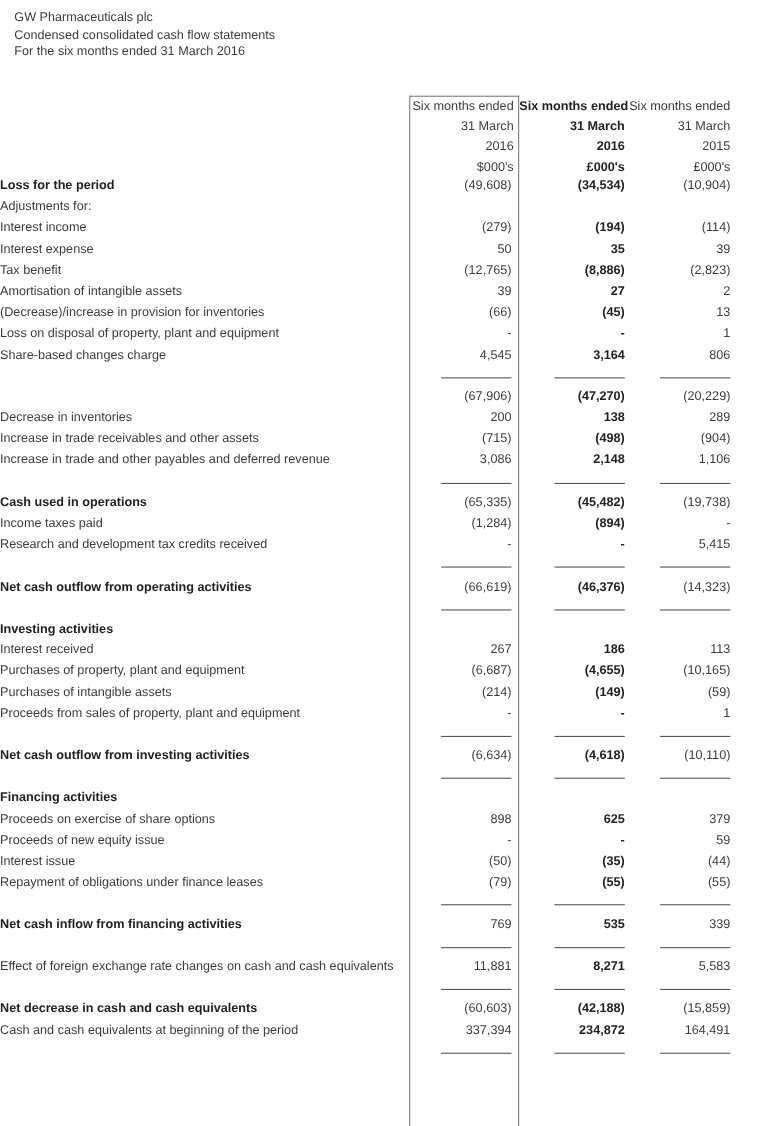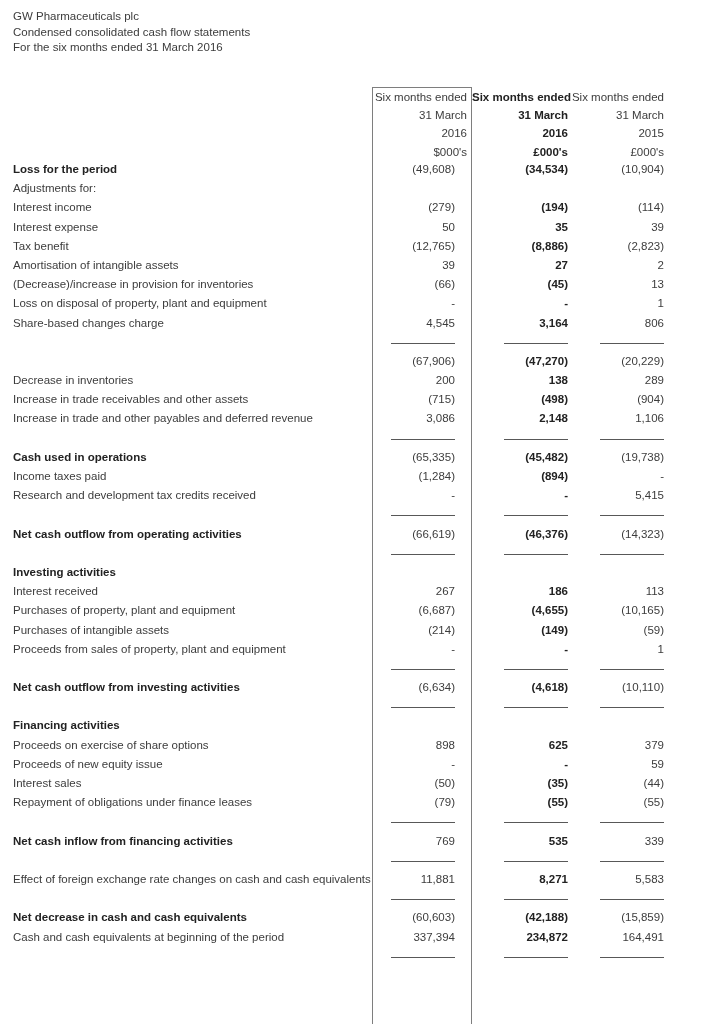--- a/index.html
+++ b/index.html
@@ -19,23 +19,23 @@
     position: absolute; left: 372px; top: 87px; width: 100px; height: 937px;
     border: 1px solid #7e7e7e; border-bottom: none; pointer-events: none;
   }
   .header-row { display: grid; grid-template-columns: 372px 100px 98px 98px; height: 73px; }
   .header-cell { text-align: right; line-height: 18.2px; padding-top: 1px; white-space: nowrap; }
   .header-cell.c1 { padding-right: 5px; }
   .header-cell.c2 { padding-right: 2px; font-weight: bold; color: #222222; }
   .header-cell.c3 { padding-right: 4px; }
   .row { display: grid; grid-template-columns: 372px 100px 98px 98px; height: 19.2px; line-height: 19.2px; }
   .cell { overflow: visible; white-space: nowrap; }
-  .cell.label { padding-left: 13px; }
+  .cell.label { }
   .cell.num { text-align: right; }
-  .cell.col1 { padding-right: 17px; }
+  .cell.col1 { padding-right: 7px; }
   .cell.col2 { padding-right: 2px; font-weight: bold; color: #222222; text-align: right; }
   .cell.col3 { padding-right: 4px; }
   .row.bold .cell.label { font-weight: bold; color: #222222; }
   .rule-line { height: 0; border-top: 1px solid #585858; width: 64px; margin: 10px 0 0 auto; }
 </style>
 </head>
 <body>
 
 <div class="doc-header">
   <div>GW Pharmaceuticals plc</div>
@@ -288,21 +288,21 @@
         <div class="cell num col2">625</div>
         <div class="cell num col3">379</div>
       </div>
       <div class="row">
         <div class="cell label">Proceeds of new equity issue</div>
         <div class="cell num col1">-</div>
         <div class="cell num col2">-</div>
         <div class="cell num col3">59</div>
       </div>
       <div class="row">
-        <div class="cell label">Interest sales</div>
+        <div class="cell label">Interest issue</div>
         <div class="cell num col1">(50)</div>
         <div class="cell num col2">(35)</div>
         <div class="cell num col3">(44)</div>
       </div>
       <div class="row">
         <div class="cell label">Repayment of obligations under finance leases</div>
         <div class="cell num col1">(79)</div>
         <div class="cell num col2">(55)</div>
         <div class="cell num col3">(55)</div>
       </div>

